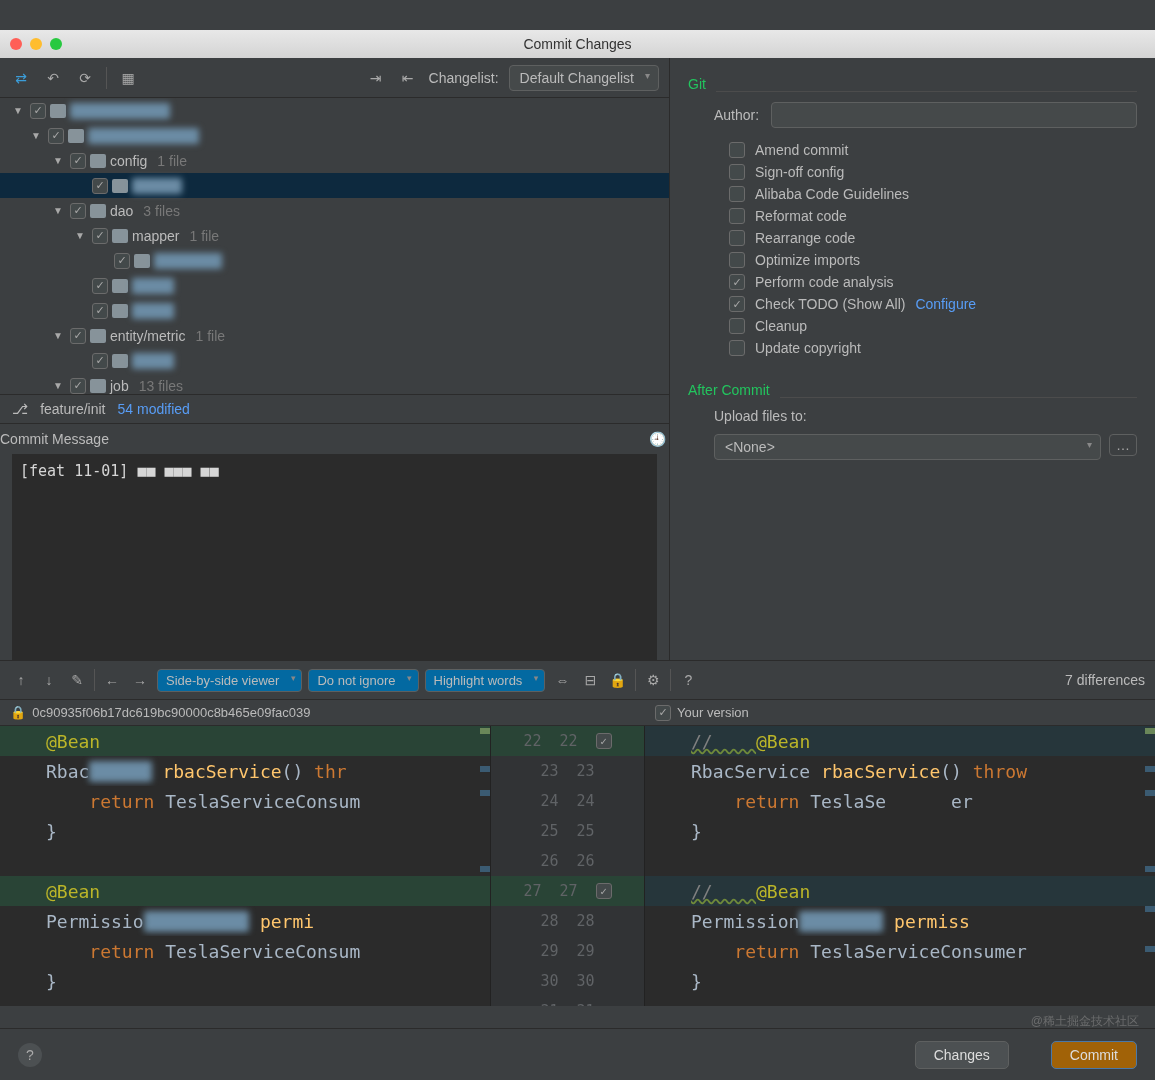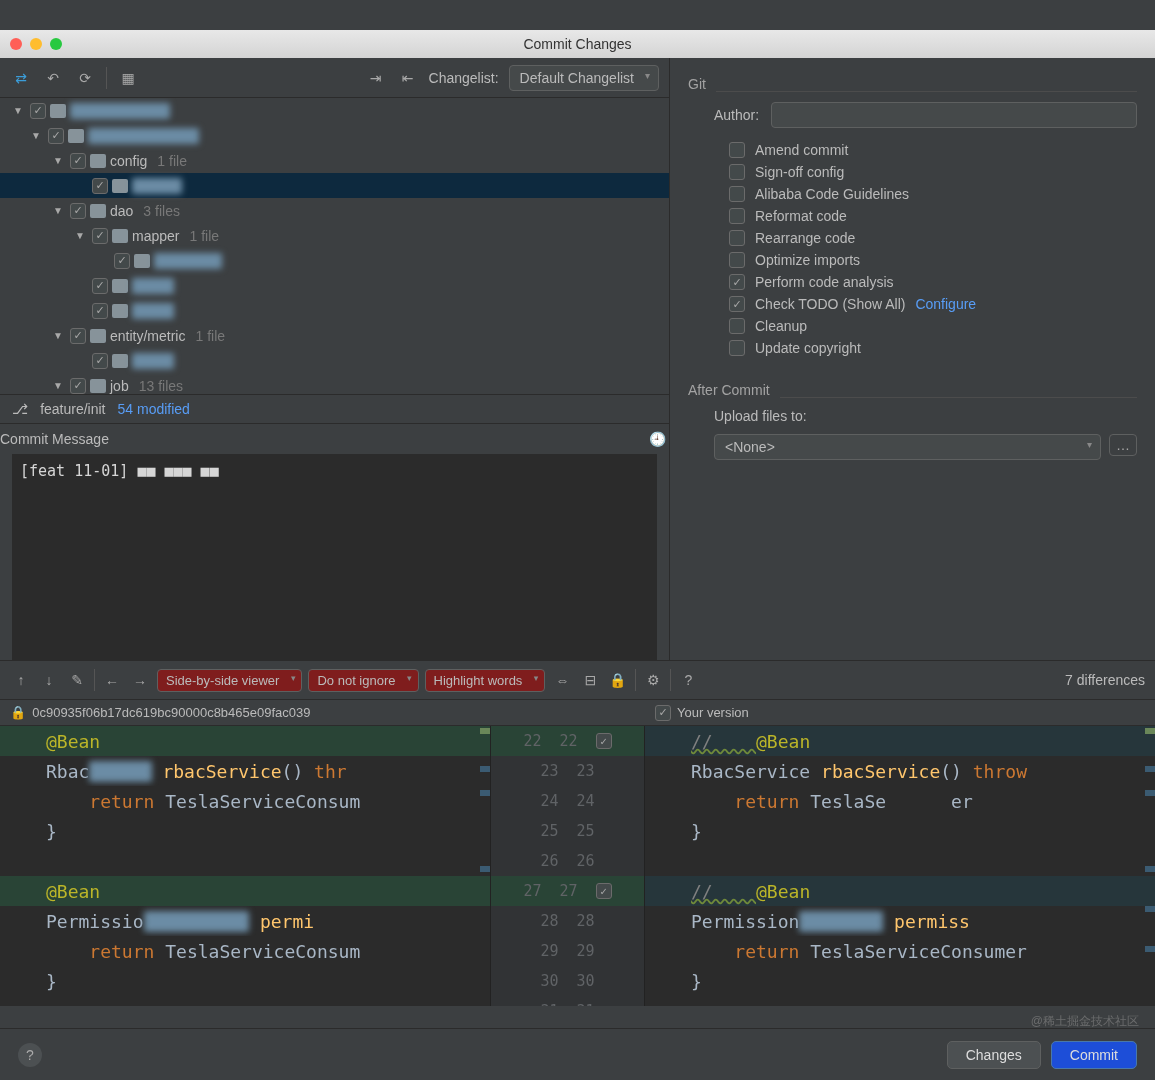--- a/index.html
+++ b/index.html
@@ -76,21 +76,21 @@
   flex: 1; background: #2b2b2b; margin: 0 12px 10px 12px; padding: 8px;
   color: #d6d6d6; font-family: "Menlo","Consolas",monospace; font-size: 15px;
   min-height: 150px;
 }
 .diff-hdr { display: flex; align-items: center; padding: 4px 12px; gap: 8px; height: 28px; }
 .diff-toolbar {
   display: flex; align-items: center; gap: 6px; padding: 4px 10px;
   border-top: 1px solid #2b2b2b; border-bottom: 1px solid #2b2b2b; height: 40px;
 }
 .mini-select {
-  background: #7f1d1d; border: 1px solid #5e6060; color: #bbbbbb; padding: 3px 22px 3px 8px;
+  background: #0369a1; border: 1px solid #5e6060; color: #bbbbbb; padding: 3px 22px 3px 8px;
   border-radius: 4px; position: relative; cursor: pointer; font-size: 13px;
 }
 .mini-select::after { content: "▾"; position: absolute; right: 6px; font-size: 9px; color: #888; }
 .diff-titles { display: flex; height: 26px; align-items: center; border-bottom: 1px solid #2b2b2b; }
 .diff-title-left { flex: 0 0 490px; padding-left: 10px; display: flex; align-items: center; gap: 6px; font-size: 13px; }
 .diff-gutter-title { flex: 0 0 155px; }
 .diff-title-right { flex: 1; padding-left: 10px; display: flex; align-items: center; gap: 6px; font-size: 13px; }
 .diff-body {
   display: flex; height: 280px; font-family: "Menlo","Consolas",monospace; font-size: 18px;
   background: #2b2b2b; overflow: hidden;
@@ -108,42 +108,42 @@
 .fn { color: #ffc66d; }
 .cmt { color: #808080; text-decoration: underline wavy #6f8a3a; }
 .gutter-line { height: 30px; display: flex; align-items: center; justify-content: center; gap: 18px; color: #606366; font-size: 15px; }
 .gutter-line.hl { background: #294436; }
 .gutter-cb { width: 16px; height: 16px; background: #43494a; border: 1px solid #6b6b6b; border-radius: 3px; display: flex; align-items: center; justify-content: center; font-size: 11px; color: #a9a9a9; }
 .gutter-cb::before { content: "✓"; }
 .markers { position: absolute; right: 0; top: 0; bottom: 0; width: 12px; }
 .marker { position: absolute; right: 0; width: 10px; height: 6px; }
 .green { background: #6a8759; }
 .blue { background: #3b5b72; }
-.right .section-title { color: #a3a3a3; margin: 6px 0 10px 0; display: flex; align-items: flex-end; gap: 10px; }
+.right .section-title { color: #22c55e; margin: 6px 0 10px 0; display: flex; align-items: flex-end; gap: 10px; }
 .right .section-title .line { flex: 1; height: 1px; background: #4c4c4c; }
 .field-row { display: flex; align-items: center; gap: 12px; margin: 10px 0 14px 26px; }
 .field-row input[type=text] {
   flex: 1; background: #45494a; border: 1px solid #5e6060; color: #bbb;
   padding: 4px 6px; border-radius: 4px; height: 26px;
 }
 .check-row { display: flex; align-items: center; gap: 10px; margin: 6px 0 6px 26px; padding-left: 15px; }
 .footer {
   position: absolute; bottom: 0; left: 0; right: 0; height: 52px;
   display: flex; align-items: center; padding: 0 18px; gap: 10px;
   border-top: 1px solid #2b2b2b; background: #3c3f41;
 }
 .help-circle {
   width: 24px; height: 24px; border-radius: 50%; background: #4c5052;
   display: flex; align-items: center; justify-content: center; color: #aaa; cursor: pointer;
 }
 .btn {
   padding: 5px 18px; border-radius: 5px; border: 1px solid #5e6060;
   background: #4c5052; color: #ddd; cursor: pointer; font-size: 14px;
 }
-.btn.primary { background: #1d4ed8; border-color: #4a78a8; }
+.btn.primary { background: #a16207; border-color: #4a78a8; margin-left: 32px; }
 .watermark { position: absolute; right: 16px; bottom: 50px; color: #888; font-size: 12px; opacity: .6; }
 .indent-1 { padding-left: 28px; }
 .indent-2 { padding-left: 50px; }
 .indent-3 { padding-left: 72px; }
 .indent-4 { padding-left: 94px; }
 </style>
 </head>
 <body>
 
 <div class="titlebar">

